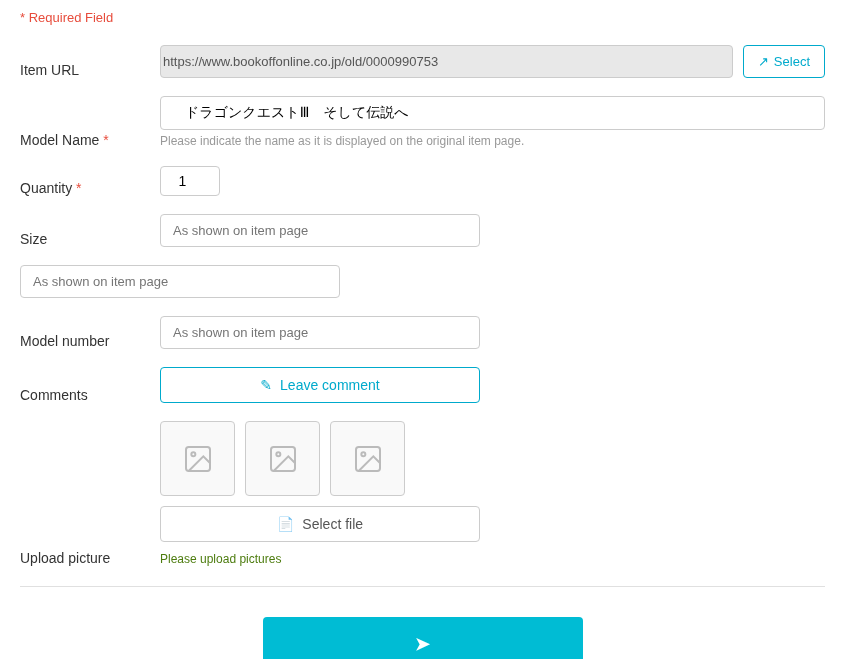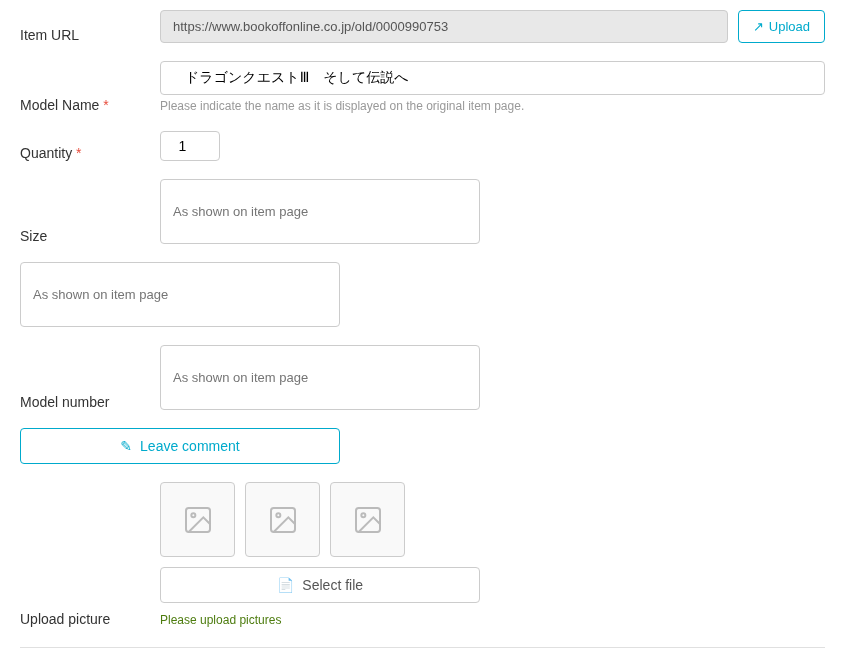--- a/index.html
+++ b/index.html
@@ -46,21 +46,21 @@
     }
 
     .url-row {
       display: flex;
       align-items: center;
       gap: 10px;
     }
 
     .input-url {
       flex: 1;
-      padding: 8px 12px;
+      padding: 8px 2px;
       border: 1px solid #ccc;
       border-radius: 4px;
       font-size: 13px;
       background: #e8e8e8;
       color: #555;
       outline: none;
     }
 
     .preview-btn {
       padding: 8px 14px;
@@ -96,21 +96,21 @@
       padding: 6px 10px;
       border: 1px solid #ccc;
       border-radius: 4px;
       font-size: 14px;
       outline: none;
       text-align: center;
     }
 
     .input-placeholder {
       width: 320px;
-      padding: 24px 12px;
+      padding: 8px 12px;
       border: 1px solid #ccc;
       border-radius: 4px;
       font-size: 13px;
       color: #aaa;
       outline: none;
       background: #fff;
     }
 
     .leave-comment-btn {
       display: flex;
@@ -202,28 +202,29 @@
       gap: 10px;
       min-width: 320px;
       justify-content: center;
     }
   </style>
 </head>
 <body>
 
 <div class="page-container">
 
+  <div class="required-field-note">* Required Field</div>
 
   <div class="form-row">
     <div class="form-label">Item URL</div>
     <div class="form-control-wrap url-row">
       <input type="text" class="input-url" readonly="" value="https://www.bookoffonline.co.jp/old/0000990753" style="">
       <button class="preview-btn">
         <span style="font-size:13px;">↗</span>
-        <span>Upload</span>
+        <span>Select</span>
       </button>
     </div>
   </div>
 
   <div class="form-row">
     <div class="form-label">
       <span>Model Name</span>
       <span class="required-star"> *</span>
     </div>
     <div class="form-control-wrap">
@@ -256,20 +257,21 @@
   </div>
 
   <div class="form-row">
     <div class="form-label">Model number</div>
     <div class="form-control-wrap">
       <input type="text" class="input-placeholder" placeholder="As shown on item page" style="">
     </div>
   </div>
 
   <div class="form-row">
+    <div class="form-label">Comments</div>
     <div class="form-control-wrap">
       <button class="leave-comment-btn">
         <span style="font-size:14px; color:#00aacc;">✎</span>
         <span>Leave comment</span>
       </button>
     </div>
   </div>
 
   <div class="form-row">
     <div class="form-label">Upload picture</div>

